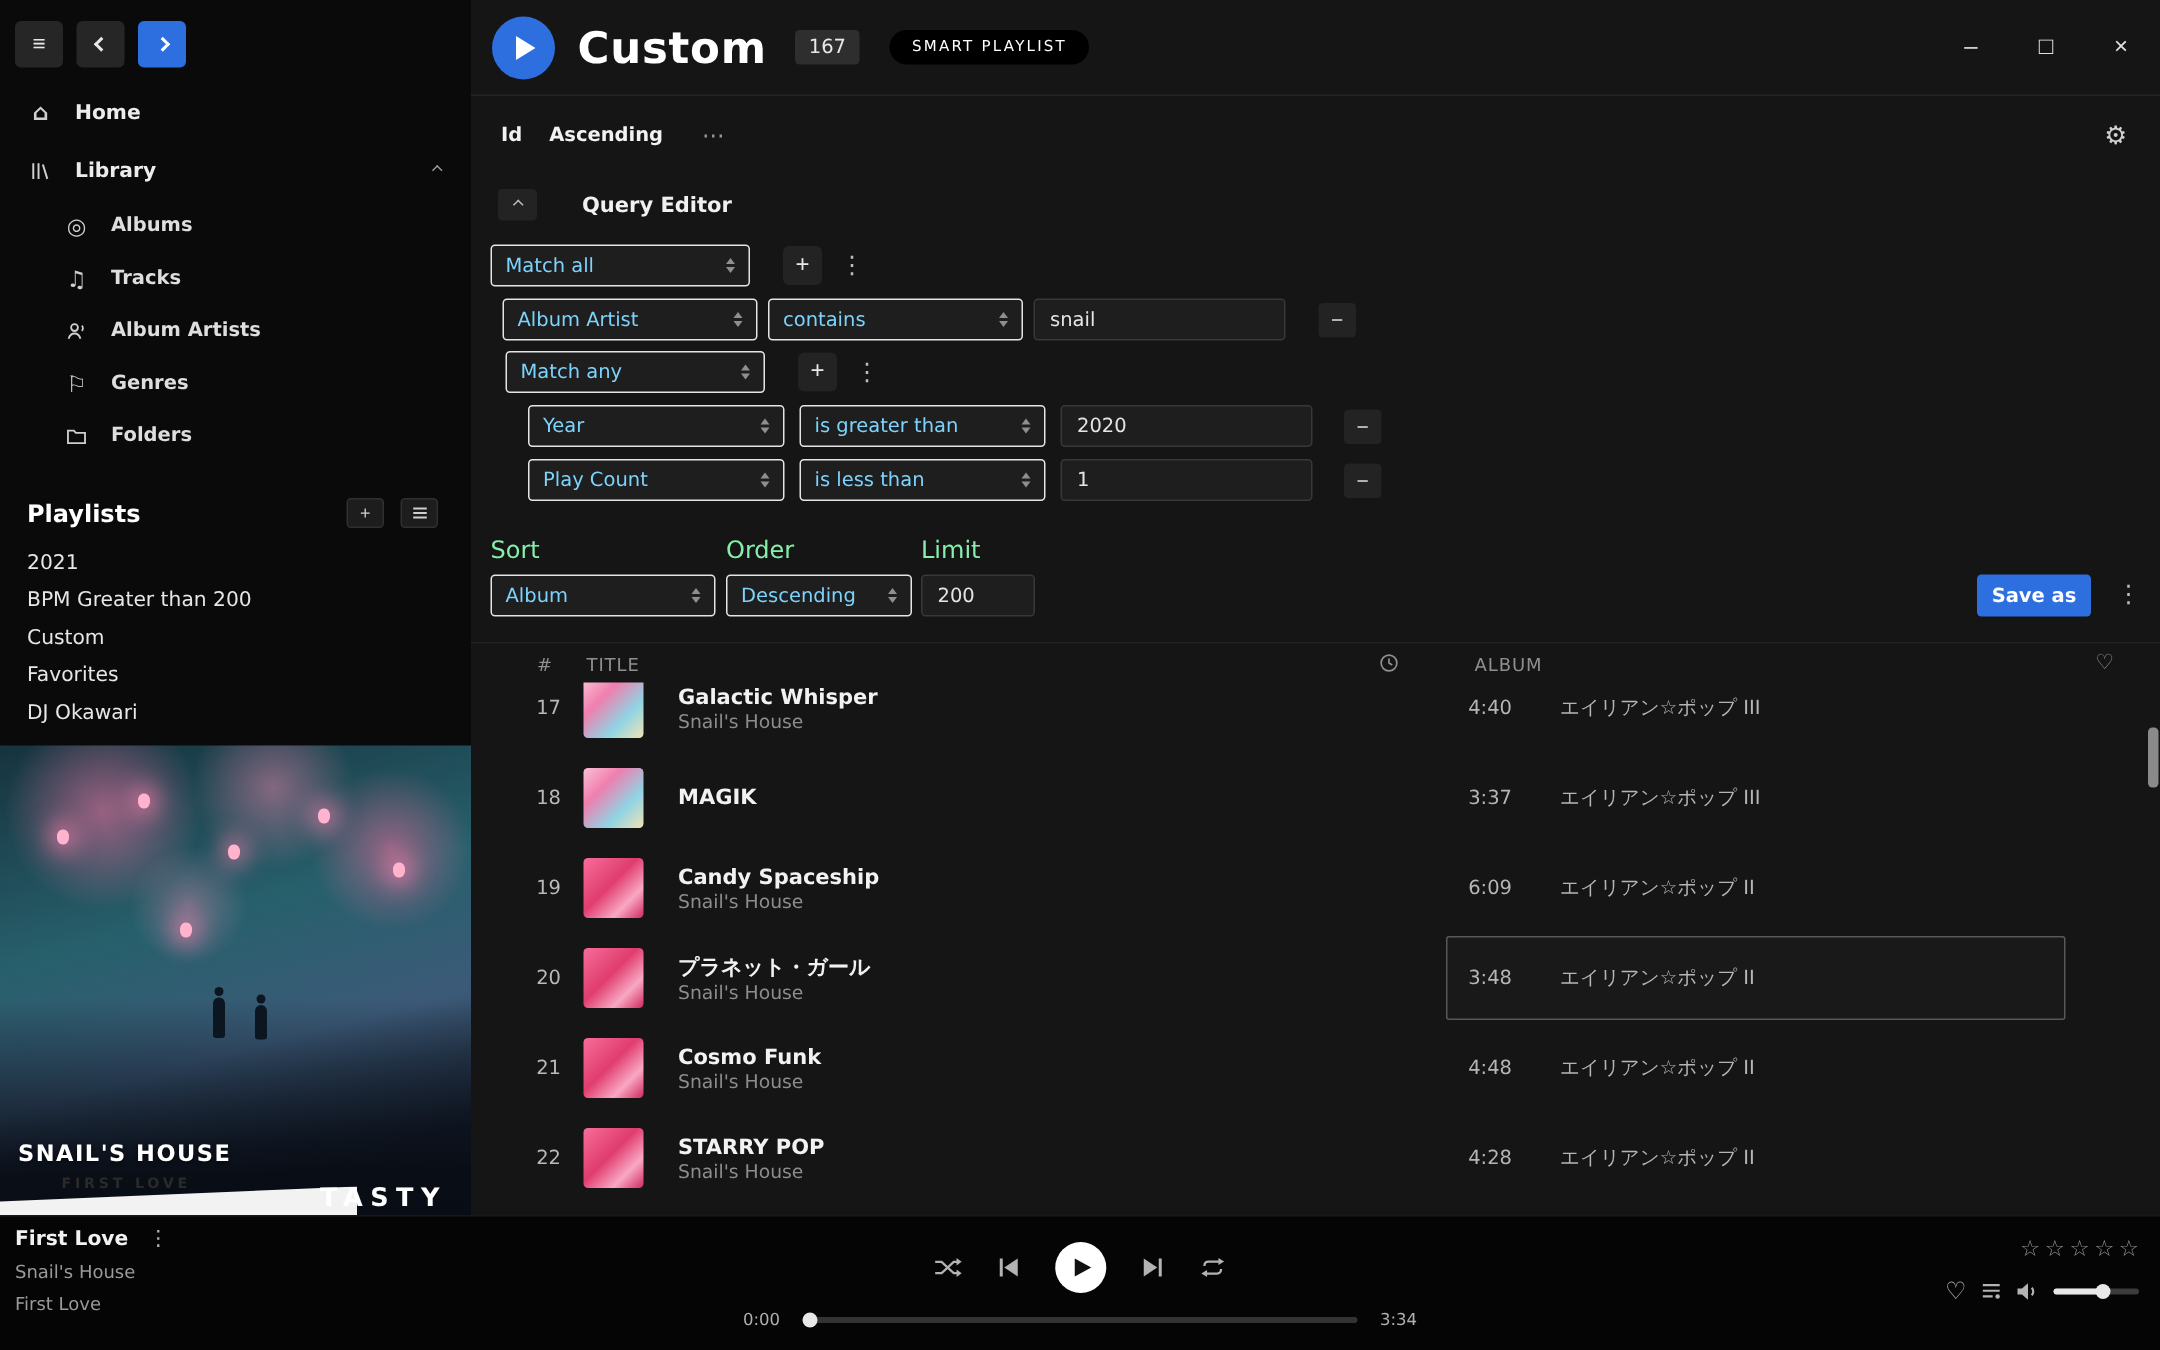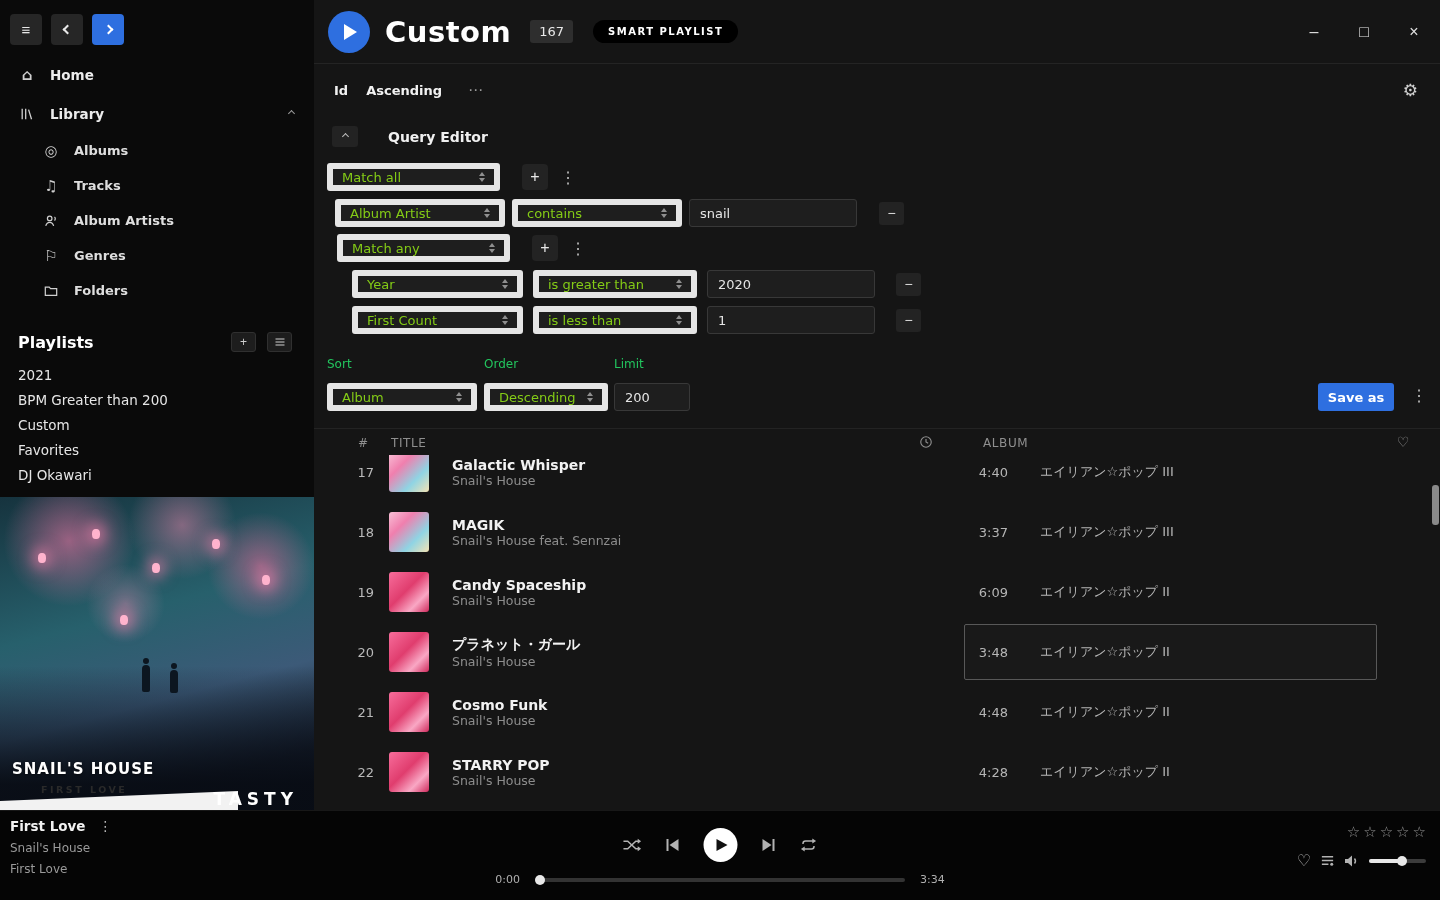--- a/index.html
+++ b/index.html
@@ -51,51 +51,51 @@
   .art-brand  { position:absolute; right:16px; bottom:1px; z-index:3; font-size:17px; font-weight:700; letter-spacing:5px; color:#fff; }
   .art-ribbon { position:absolute; left:0; bottom:0; width:238px; height:20px; z-index:3; background:#f2f2f2; clip-path:polygon(0 55%,100% 5%,100% 100%,0 100%); }
 
   
   .main { position:absolute; left:314px; top:0; width:1126px; height:810px; background:#151515; }
   .main-header { position:absolute; top:0; left:0; right:0; height:64px; display:flex; align-items:center; padding-left:14px; border-bottom:1px solid #242424; }
   .big-play { width:42px; height:42px; border-radius:50%; border:none; background:#2e6fe0; display:flex; align-items:center; justify-content:center; cursor:pointer; flex:none; }
   .play-tri { width:0; height:0; border-left:13px solid #fff; border-top:8px solid transparent; border-bottom:8px solid transparent; margin-left:3px; }
   .page-title { margin-left:15px; font-size:29px; font-weight:800; letter-spacing:.5px; color:#fff; }
   .count-badge { margin-left:19px; background:#2e2e2e; border-radius:3px; padding:4px 9px; font-size:13px; color:#e8e8e8; }
-  .smart-pill { margin-left:20px; background:#000; border-radius:12px; padding:6px 15px; font-size:10px; font-weight:700; letter-spacing:1.5px; color:#fff; }
+  .smart-pill { margin-left:20px; background:#000; border-radius:12px; padding:6px 15px; font-size:10px; font-weight:400; letter-spacing:1.5px; color:#fff; }
   .win-controls { margin-left:auto; display:flex; align-items:center; gap:30px; padding-right:16px; }
   .win-controls button { background:none; border:none; color:#e0e0e0; font-size:16px; cursor:pointer; width:20px; }
 
   .sort-bar { position:absolute; top:76px; left:0; right:0; height:28px; display:flex; align-items:center; padding:0 22px 0 20px; }
   .sort-field { font-size:13px; font-weight:700; color:#f2f2f2; cursor:pointer; }
   .sort-dir { margin-left:18px; font-size:13px; font-weight:700; color:#f2f2f2; cursor:pointer; }
   .sort-more { margin-left:26px; color:#9a9a9a; font-size:15px; cursor:pointer; letter-spacing:1px; }
   .gear-btn { margin-left:auto; background:none; border:none; color:#d0d0d0; font-size:17px; cursor:pointer; }
 
   .qe-head { position:absolute; top:126px; left:18px; display:flex; align-items:center; gap:30px; }
   .collapse-btn { width:26px; height:21px; background:#232323; border:none; border-radius:3px; color:#bdbdbd; display:flex; align-items:center; justify-content:center; cursor:pointer; }
   .qe-title { font-size:14px; font-weight:600; color:#f0f0f0; }
 
   .qe-row { position:absolute; display:flex; align-items:center; height:28px; }
-  .dd { height:28px; background:#1e1e1e; border:6px solid #e5e5e5; border-radius:3px; display:flex; align-items:center; justify-content:space-between; padding:0 9px; font-size:13px; color:#84cc16; cursor:pointer; flex:none; }
+  .dd { height:28px; background:#1e1e1e; border:1px solid #e5e5e5; border-radius:3px; display:flex; align-items:center; justify-content:space-between; padding:0 9px; font-size:13px; color:#7dd3fc; cursor:pointer; flex:none; }
   .updn { display:inline-flex; flex-direction:column; gap:2px; margin-left:8px; }
   .updn i { display:block; width:0; height:0; border-left:3.5px solid transparent; border-right:3.5px solid transparent; }
   .updn .u { border-bottom:4px solid #8f8f8f; }
   .updn .d { border-top:4px solid #8f8f8f; }
   .qe-input { height:28px; background:#1e1e1e; border:1px solid #383838; border-radius:3px; color:#e5e5e5; font-size:13px; font-family:inherit; padding:0 10px; outline:none; flex:none; }
   .icon-btn { width:26px; height:26px; background:#232323; border:none; border-radius:4px; color:#e8e8e8; font-size:16px; display:flex; align-items:center; justify-content:center; cursor:pointer; flex:none; }
   .kebab-btn { background:none; border:none; color:#bdbdbd; font-size:16px; cursor:pointer; padding:0 4px; }
   .minus-btn { width:25px; height:23px; background:#232323; border:none; border-radius:3px; color:#dcdcdc; font-size:14px; display:flex; align-items:center; justify-content:center; cursor:pointer; flex:none; }
 
   .r-match-all { top:163px; left:13px; gap:0; }
   .r-rule1     { top:199px; left:21px; }
   .r-match-any { top:234px; left:23px; }
   .r-rule2     { top:270px; left:38px; }
   .r-rule3     { top:306px; left:38px; }
-  .qe-labels { position:absolute; top:357px; left:0; right:16px; height:16px; font-size:12px; color:#22c55e; }
+  .qe-labels { position:absolute; top:357px; left:0; right:16px; height:16px; font-size:16px; color:#86efac; }
   .qe-labels span { position:absolute; }
   .lbl-sort { left:13px; } .lbl-order { left:170px; } .lbl-limit { left:300px; }
   .r-sort { top:383px; left:0; right:0; }
 
   .w173{width:173px} .w170{width:170px} .w171{width:171px} .w164{width:164px} .w168{width:168px} .w150{width:150px} .w124{width:124px} .w76{width:76px}
   .g7{margin-left:7px} .g10{margin-left:10px} .g22{margin-left:22px} .g21{margin-left:21px} .g8{margin-left:8px}
   .r-sort .dd-sort{position:absolute;left:13px;top:0} .r-sort .dd-order{position:absolute;left:170px;top:0}
   .r-sort .in-limit{position:absolute;left:300px;top:0}
   .save-btn { position:absolute; left:1004px; top:0; width:76px; height:28px; background:#2e6fe0; border:none; border-radius:3px; color:#fff; font-size:13px; font-weight:700; cursor:pointer; font-family:inherit; }
   .r-sort .kebab-btn { position:absolute; left:1093px; top:3px; }
@@ -348,21 +348,21 @@
           </span>
       </div>
       <input class="qe-input w168 g10" value="2020" style="">
       <button class="minus-btn g21">
           <span>−</span>
         </button>
     </div>
 
     <div class="qe-row r-rule3">
       <div class="dd w171">
-        <span>First Count</span>
+        <span>Play Count</span>
         <span class="updn">
             <i class="u"></i>
             <i class="d"></i>
           </span>
       </div>
       <div class="dd w164 g10">
         <span>is less than</span>
         <span class="updn">
             <i class="u"></i>
             <i class="d"></i>
@@ -422,21 +422,20 @@
           <span class="t-artist">Snail's House</span>
         </div>
         <span class="col-time">4:40</span>
         <span class="col-album">エイリアン☆ポップ III</span>
       </div>
       <div class="track-row">
         <span class="col-num">18</span>
         <span class="col-art art-iii"></span>
         <div class="col-text">
           <span class="t-title">MAGIK</span>
-          <span class="t-artist">Snail's House feat. Sennzai</span>
         </div>
         <span class="col-time">3:37</span>
         <span class="col-album">エイリアン☆ポップ III</span>
       </div>
       <div class="track-row">
         <span class="col-num">19</span>
         <span class="col-art art-ii"></span>
         <div class="col-text">
           <span class="t-title">Candy Spaceship</span>
           <span class="t-artist">Snail's House</span>

